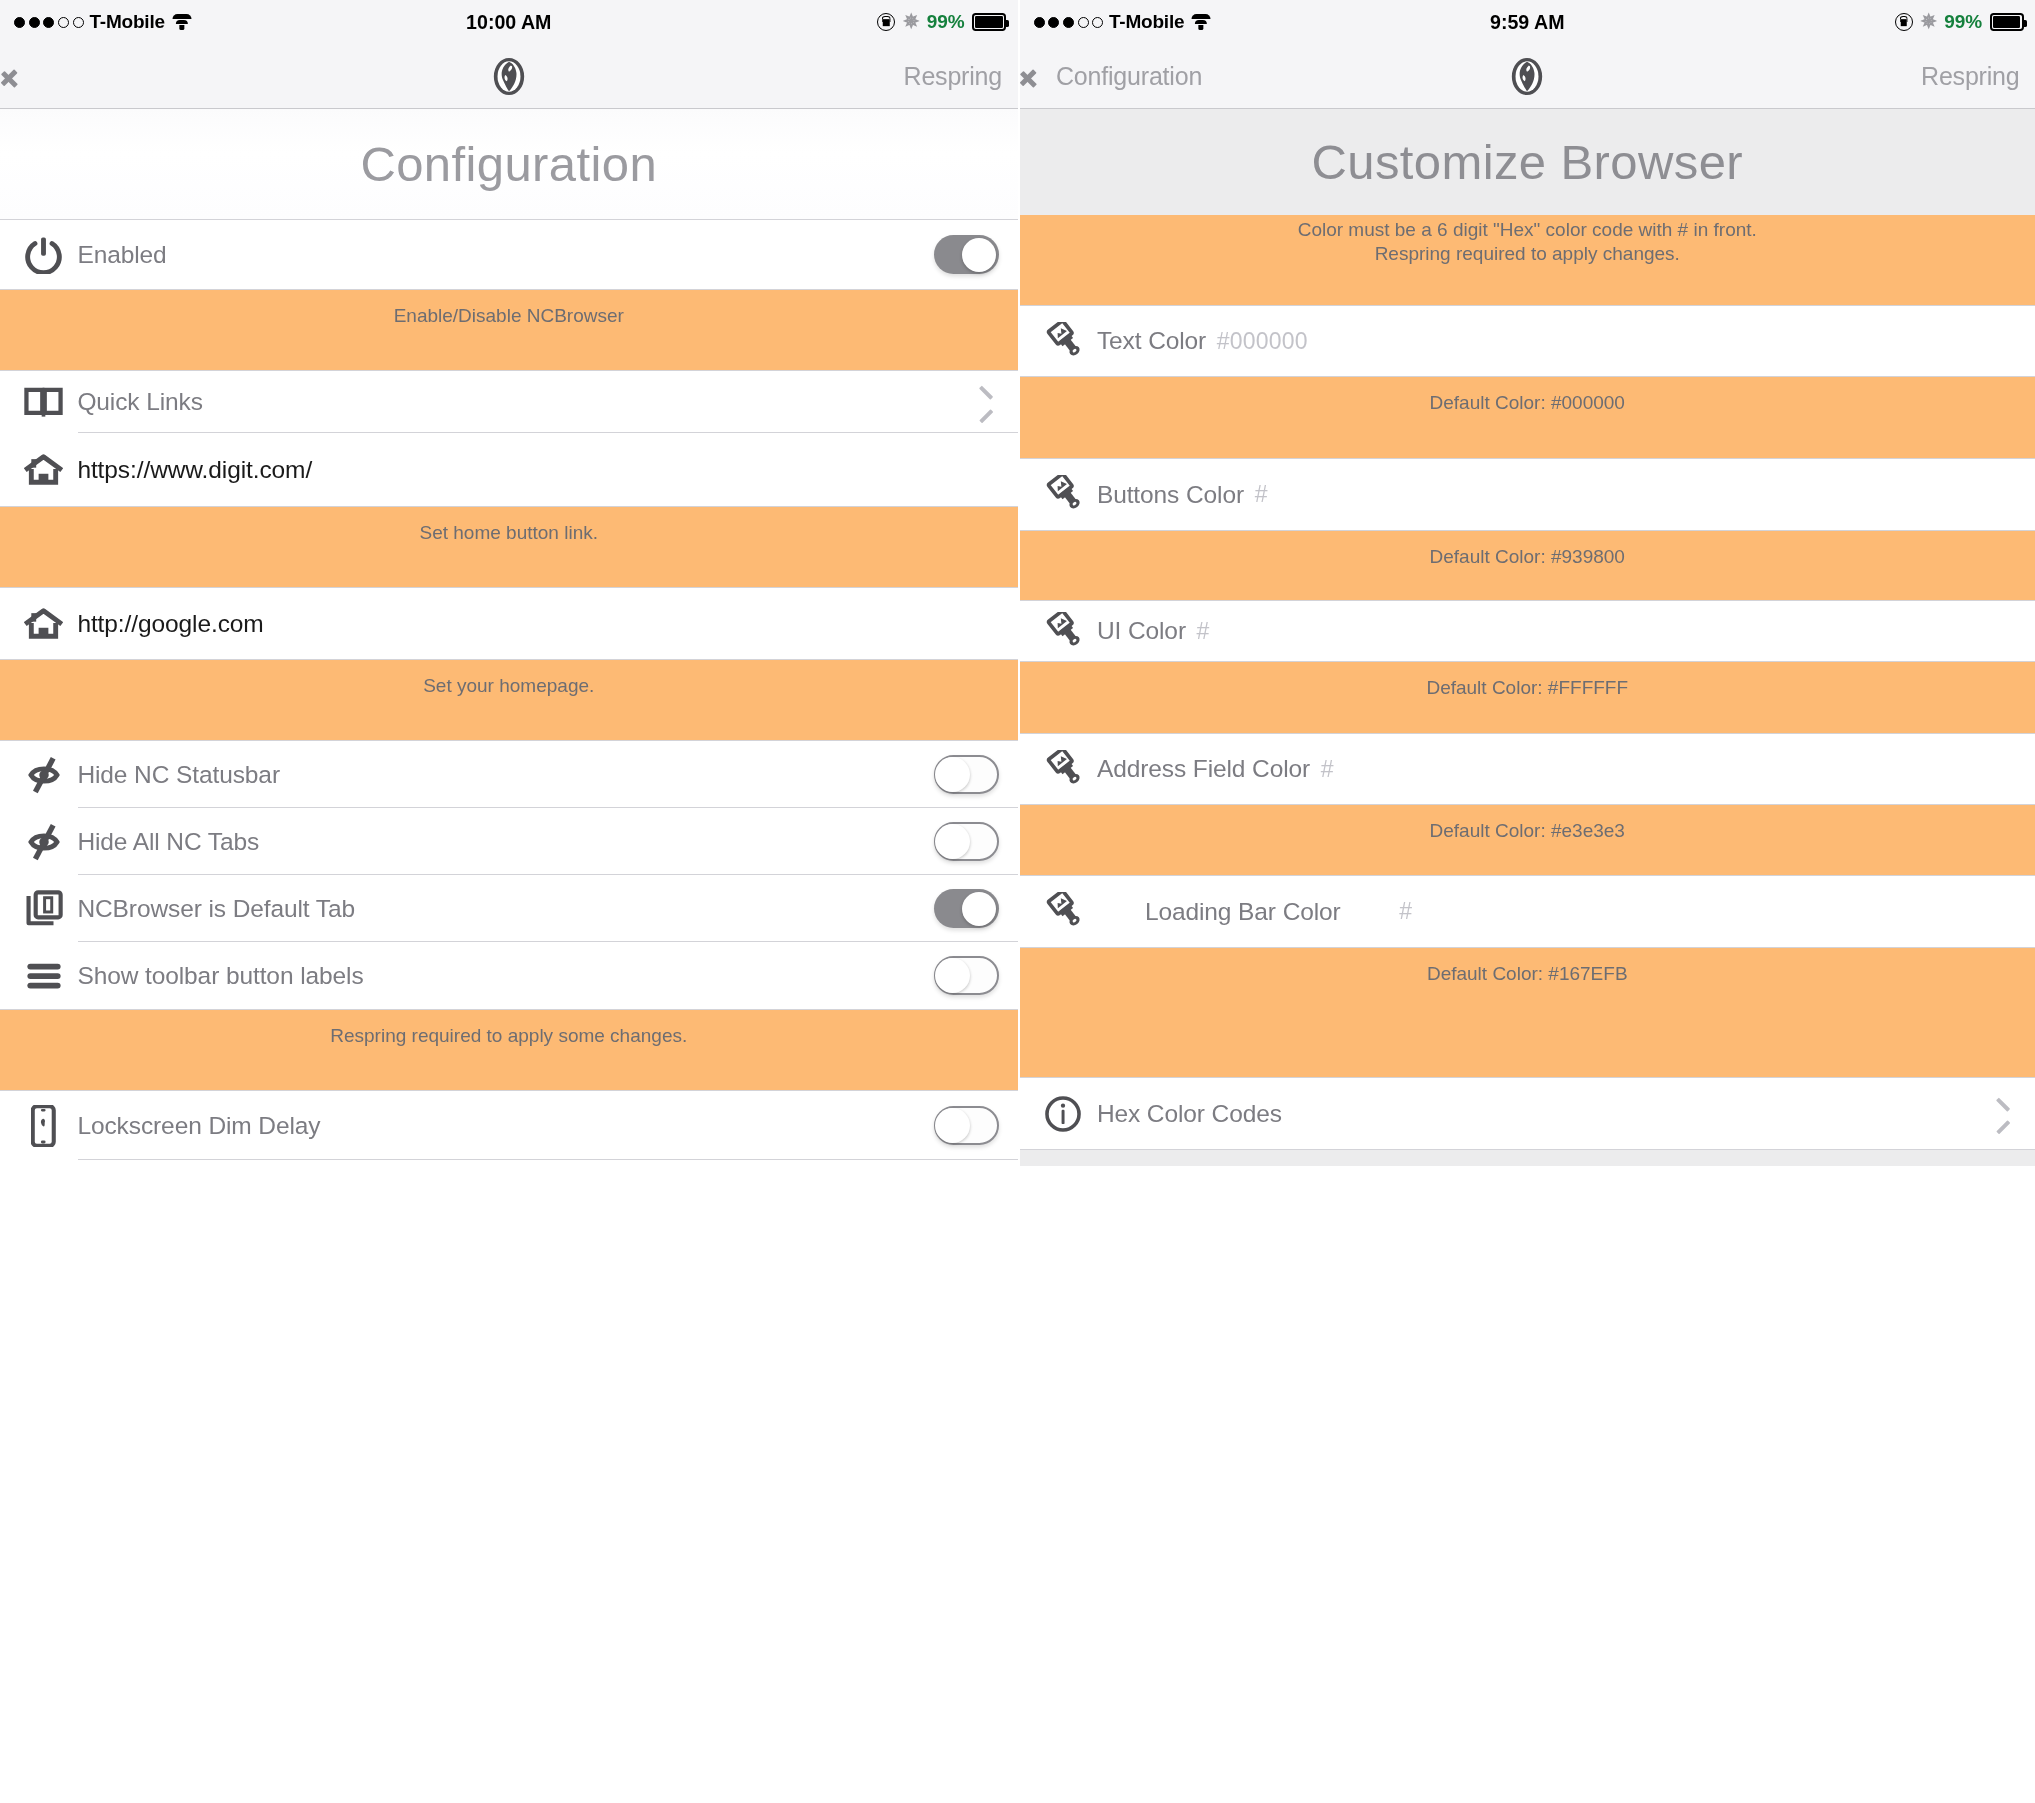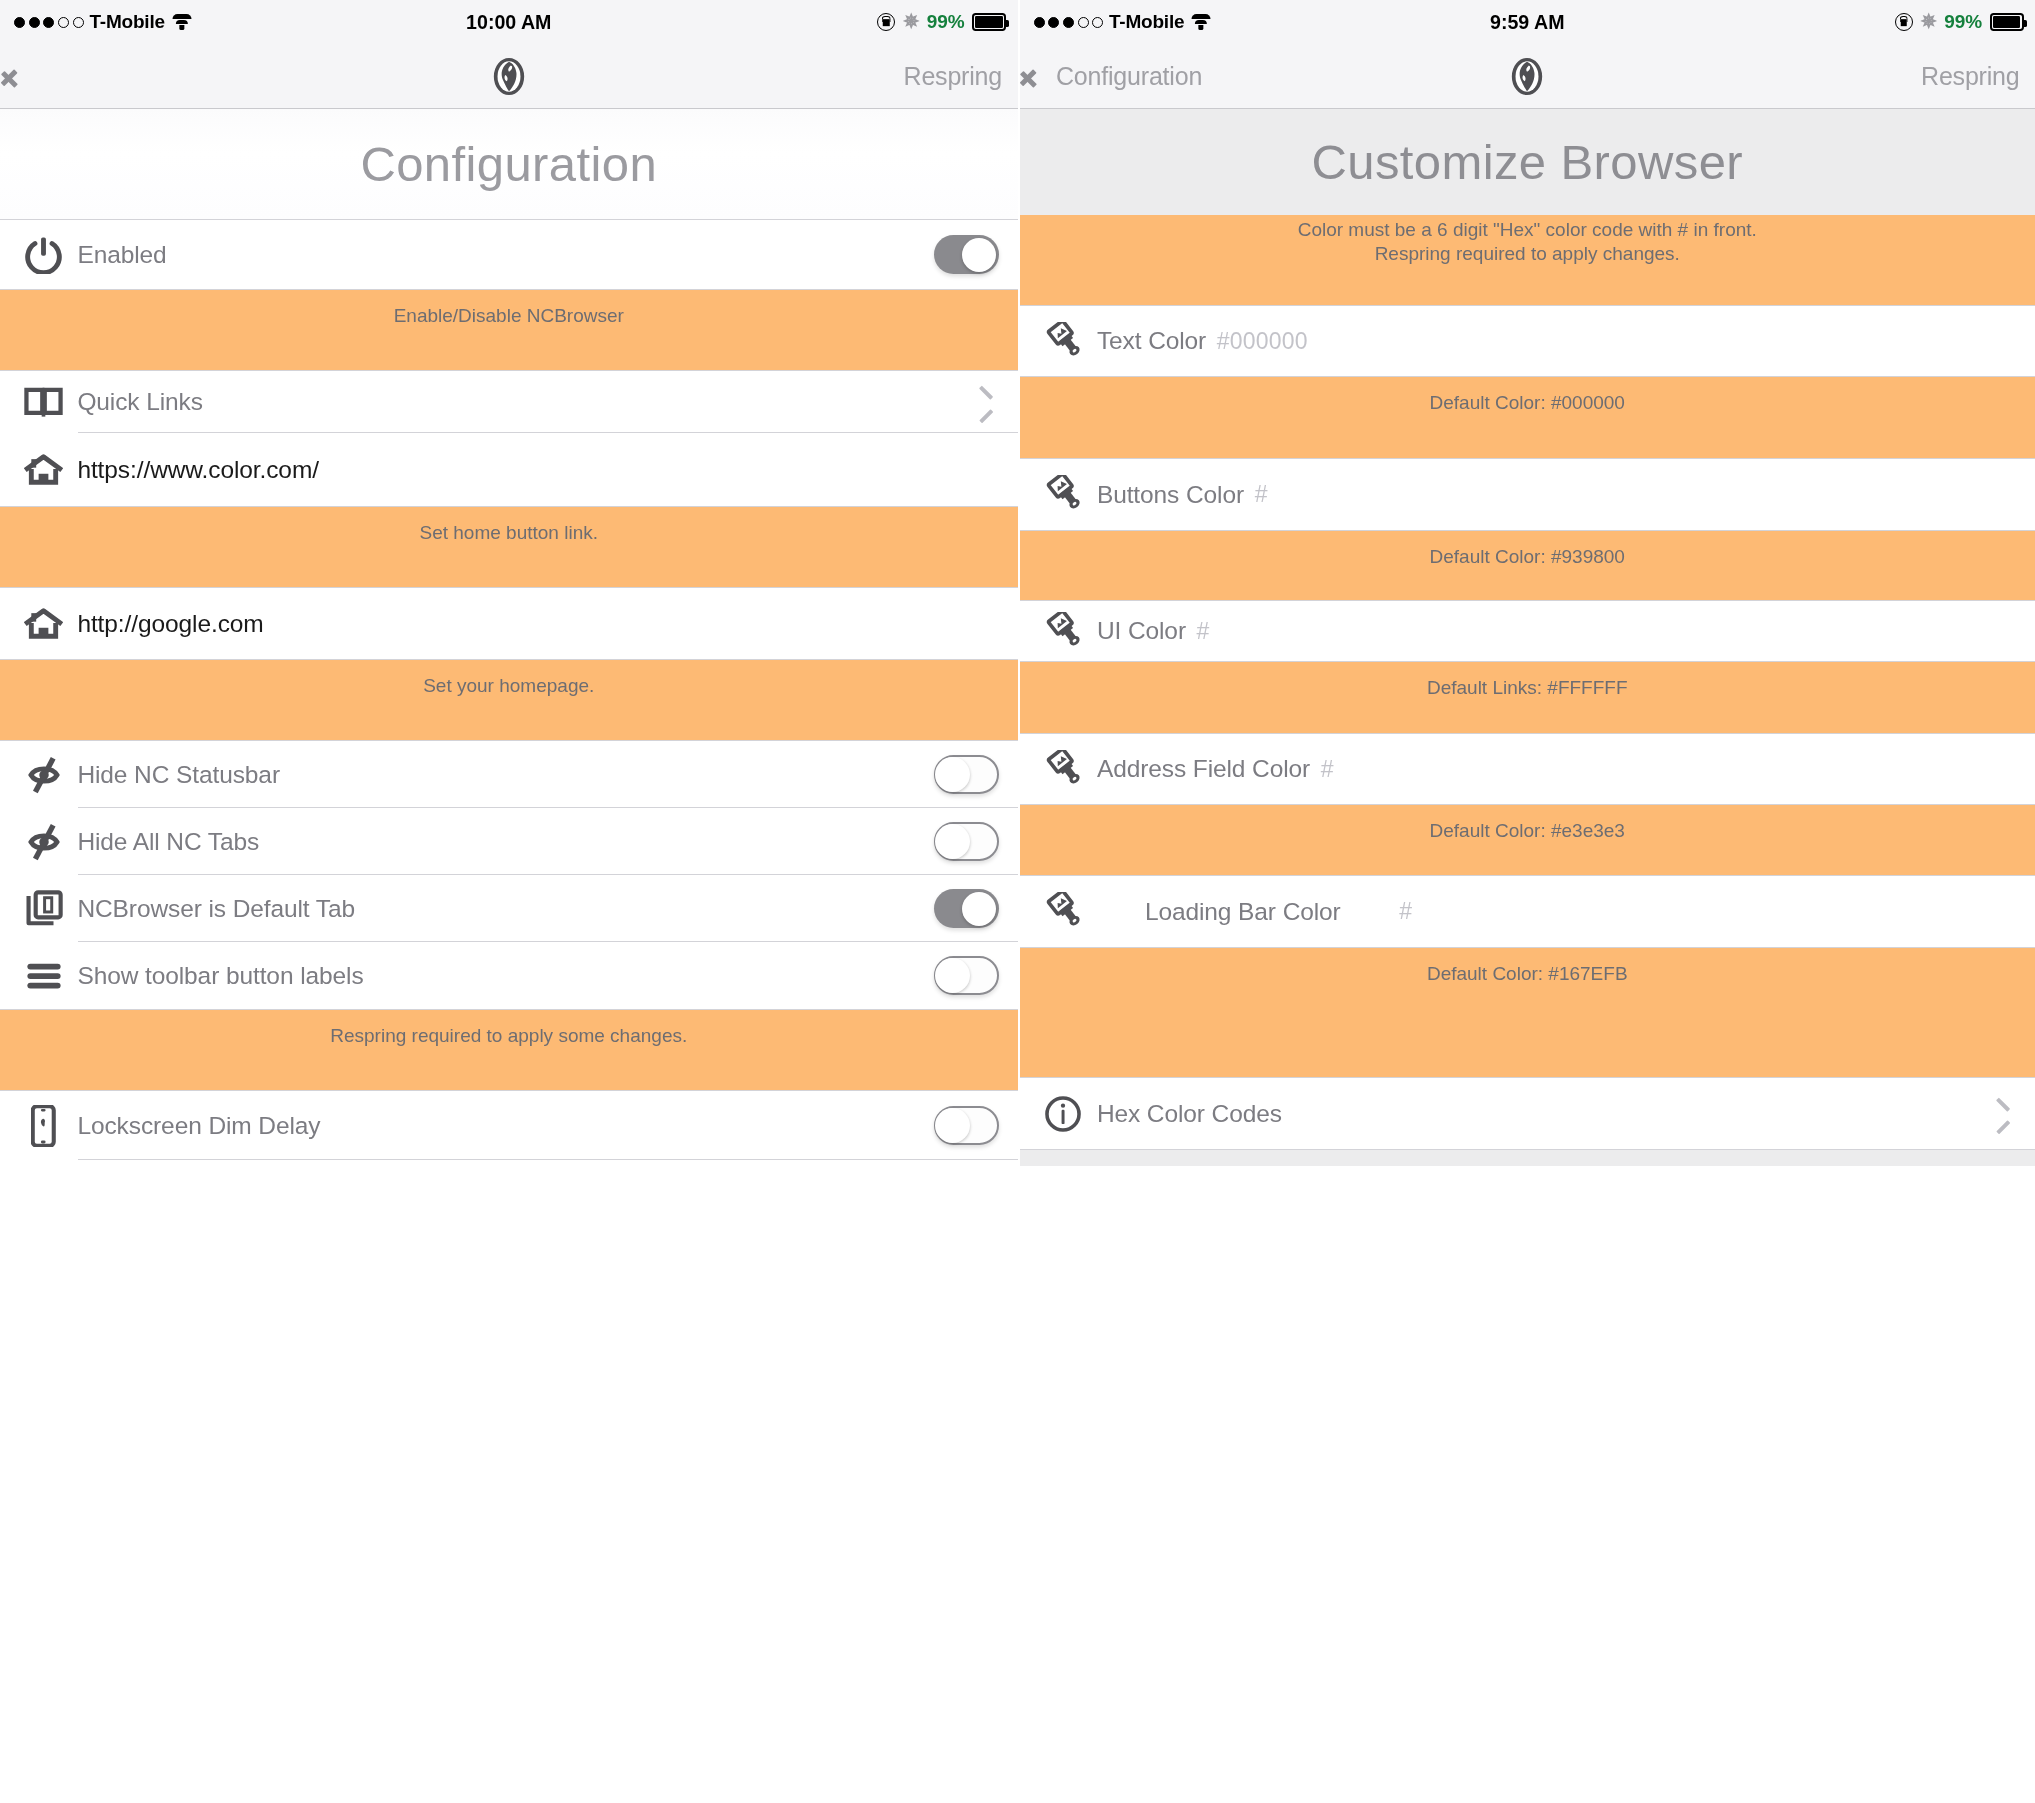--- a/index.html
+++ b/index.html
@@ -194,21 +194,21 @@
 
     <div class="row" style="height:73px;">
       <span class="row-icon">
         <svg viewBox="0 0 64 54" width="39" height="33">
           <path d="M2 28 L32 6 L62 28" fill="none" stroke="#4f4f53" stroke-width="8" stroke-linejoin="round"></path>
           <path d="M12 26 V48 H52 V26" fill="none" stroke="#4f4f53" stroke-width="8"></path>
           <rect x="24" y="34" width="16" height="14" fill="#4f4f53"></rect>
           <rect x="12" y="10" width="8" height="14" fill="#4f4f53"></rect>
         </svg>
       </span>
-      <span class="row-label dark">https://www.color.com/</span>
+      <span class="row-label dark">https://www.digit.com/</span>
     </div>
     <div class="footer-note" style="height:82px;">
       <p>Set home button link.</p>
     </div>
 
     <div class="row" style="height:71px;">
       <span class="row-icon">
         <svg viewBox="0 0 64 54" width="39" height="33">
           <path d="M2 28 L32 6 L62 28" fill="none" stroke="#4f4f53" stroke-width="8" stroke-linejoin="round"></path>
           <path d="M12 26 V48 H52 V26" fill="none" stroke="#4f4f53" stroke-width="8"></path>
@@ -410,21 +410,21 @@
             <rect x="31" y="36" width="12" height="16" fill="#4f4f53"></rect>
             <ellipse cx="37" cy="55" rx="9" ry="7" fill="#4f4f53"></ellipse>
             <ellipse cx="37" cy="55" rx="3.5" ry="2.5" fill="#ffffff"></ellipse>
           </g>
         </svg>
       </span>
       <span class="row-label">UI Color</span>
       <span class="row-hex">#</span>
     </div>
     <div class="footer-note" style="height:73px;">
-      <p>Default Links: #FFFFFF</p>
+      <p>Default Color: #FFFFFF</p>
     </div>
 
     <div class="row" style="height:70px;">
       <span class="row-icon">
         <svg viewBox="0 0 64 64" width="39" height="39">
           <g transform="rotate(-38 32 32)">
             <rect x="22" y="4" width="30" height="26" rx="2" fill="none" stroke="#4f4f53" stroke-width="6"></rect>
             <path d="M28 22 l5-7 4 5 5-8 5 10 z" fill="#4f4f53"></path>
             <rect x="26" y="28" width="22" height="9" fill="#4f4f53"></rect>
             <rect x="31" y="36" width="12" height="16" fill="#4f4f53"></rect>

